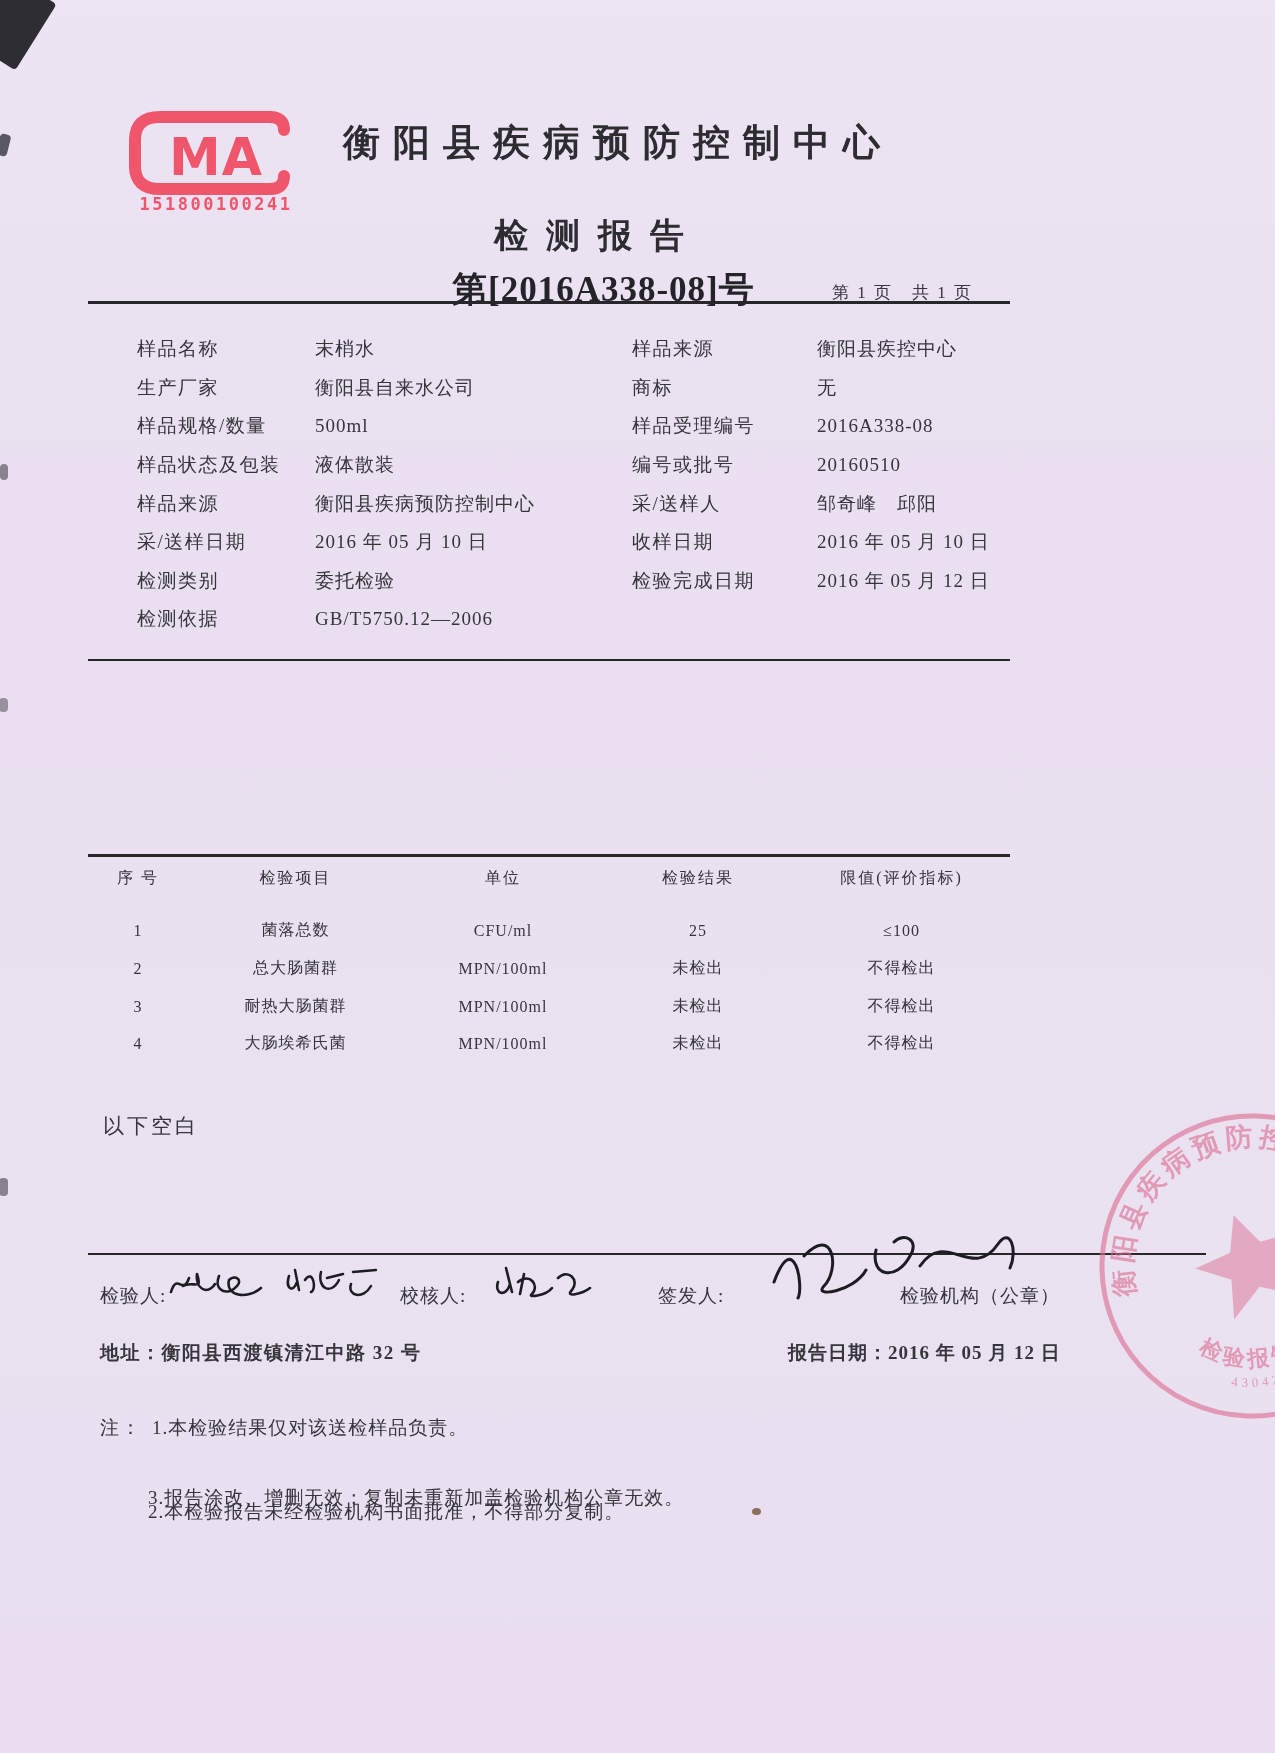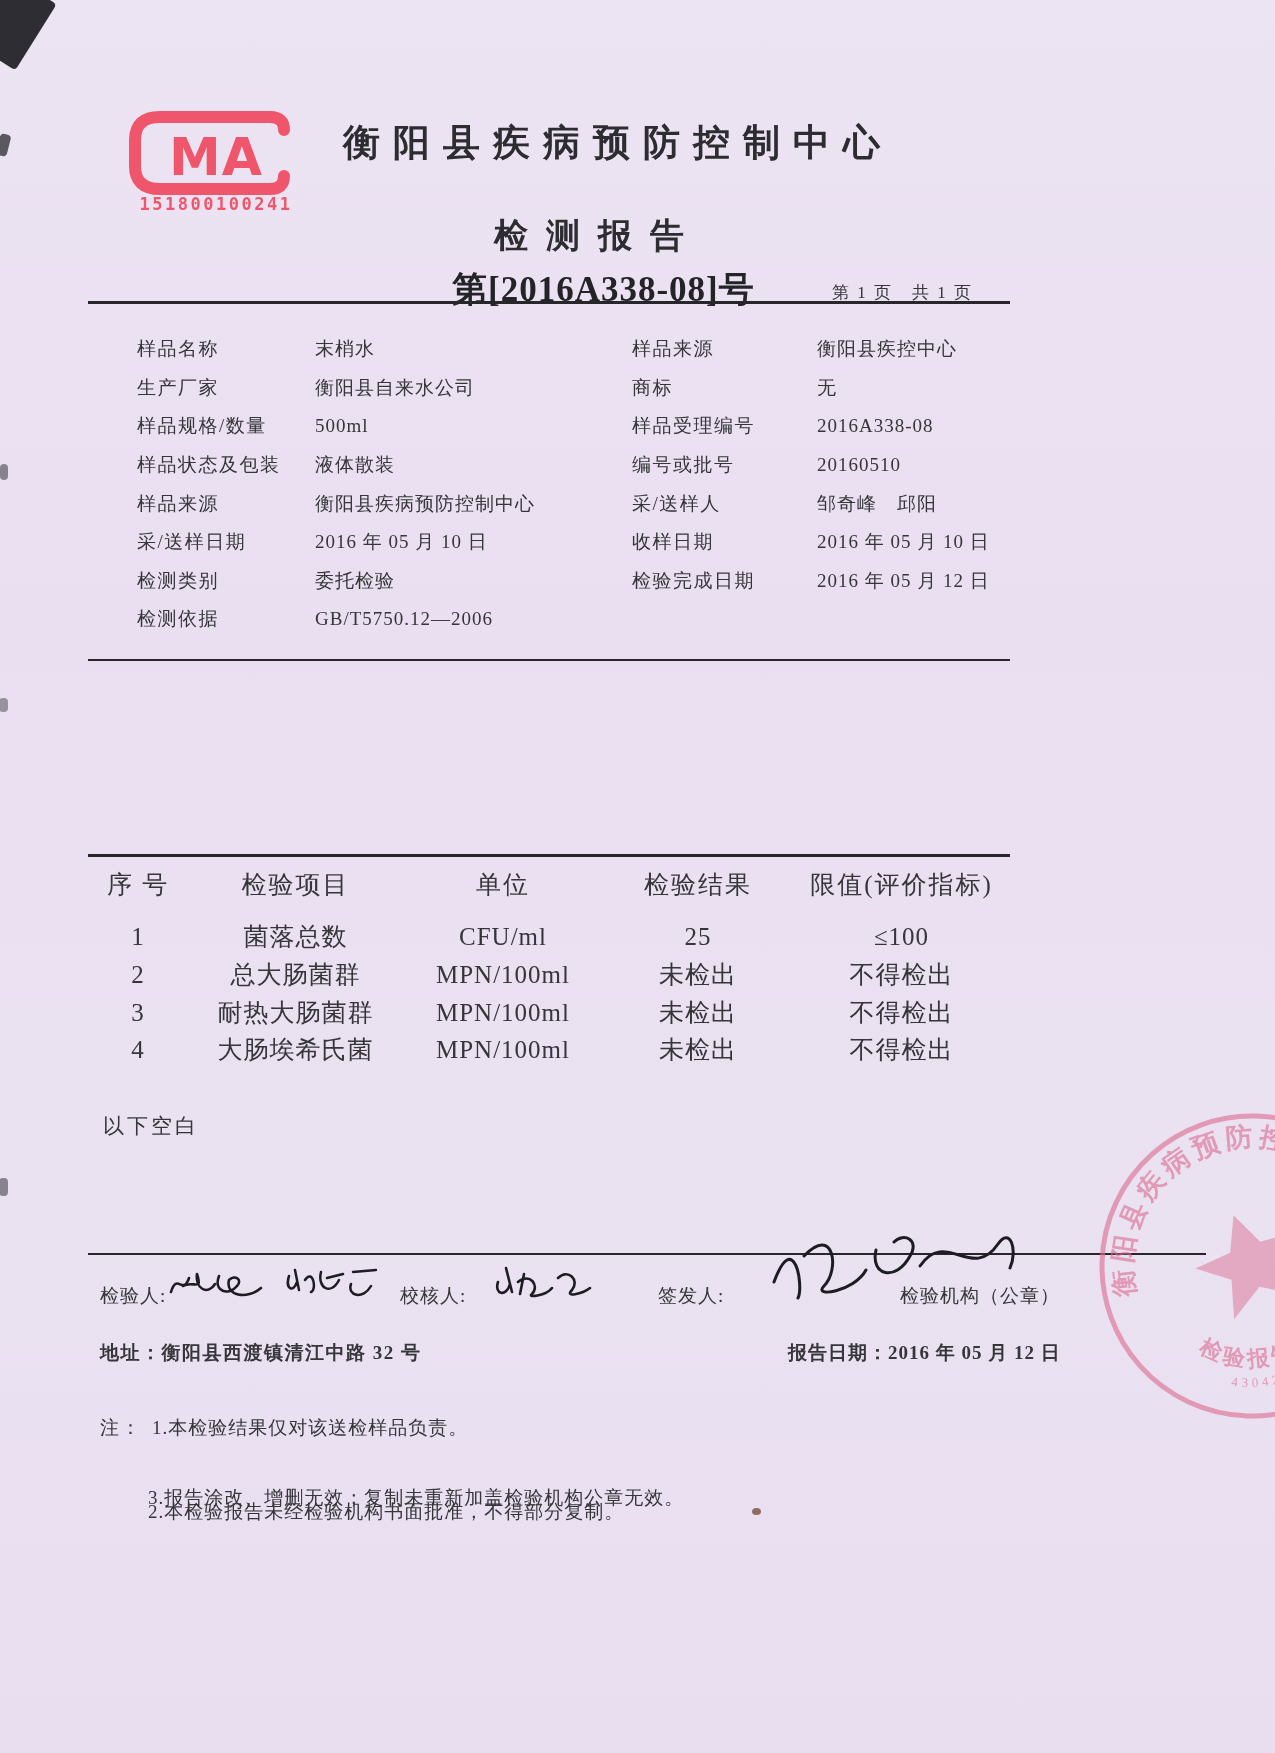--- a/index.html
+++ b/index.html
@@ -25,21 +25,21 @@
     font-family:"DejaVu Sans Mono",monospace;font-weight:700;font-size:17px;letter-spacing:2.5px;color:#f0566b;}
   
   .info-col{position:absolute;display:flex;flex-direction:column;}
   .info-row{height:38.6px;display:flex;align-items:center;margin-left:32px;}
   .info-left{left:105px;top:330px;}
   .info-left .lbl{width:178px;}
   .info-right{left:600px;top:330px;}
   .info-right .lbl{width:185px;}
   
   .trow{position:absolute;left:88px;width:922px;display:flex;align-items:center;}
-  .trow span{display:block;text-align:center;font-size:25px;letter-spacing:1px;white-space:nowrap;}
+  .trow span{display:block;text-align:center;font-size:16px;letter-spacing:1px;white-space:nowrap;}
   .c1{width:100px;} .c2{width:215px;} .c3{width:200px;} .c4{width:190px;} .c5{width:217px;font-family:Liberation Serif, serif;}
   .t-head span{letter-spacing:2px;}
   .end-note{position:absolute;left:103px;top:1070px;font-size:21px;letter-spacing:3px;margin-top:42px;}
   
   .sig-label{position:absolute;font-size:19px;letter-spacing:1px;white-space:nowrap;}
   .addr{position:absolute;left:100px;top:1340px;font-size:19px;font-weight:600;letter-spacing:1.5px;white-space:nowrap;}
   .rdate{position:absolute;left:788px;top:1340px;font-size:19px;font-weight:600;letter-spacing:1px;white-space:nowrap;}
   .notes-label{position:absolute;left:100px;top:1415px;font-size:19px;letter-spacing:2px;}
   .note-line{position:absolute;left:148px;font-size:19px;letter-spacing:1px;white-space:nowrap;}
   

